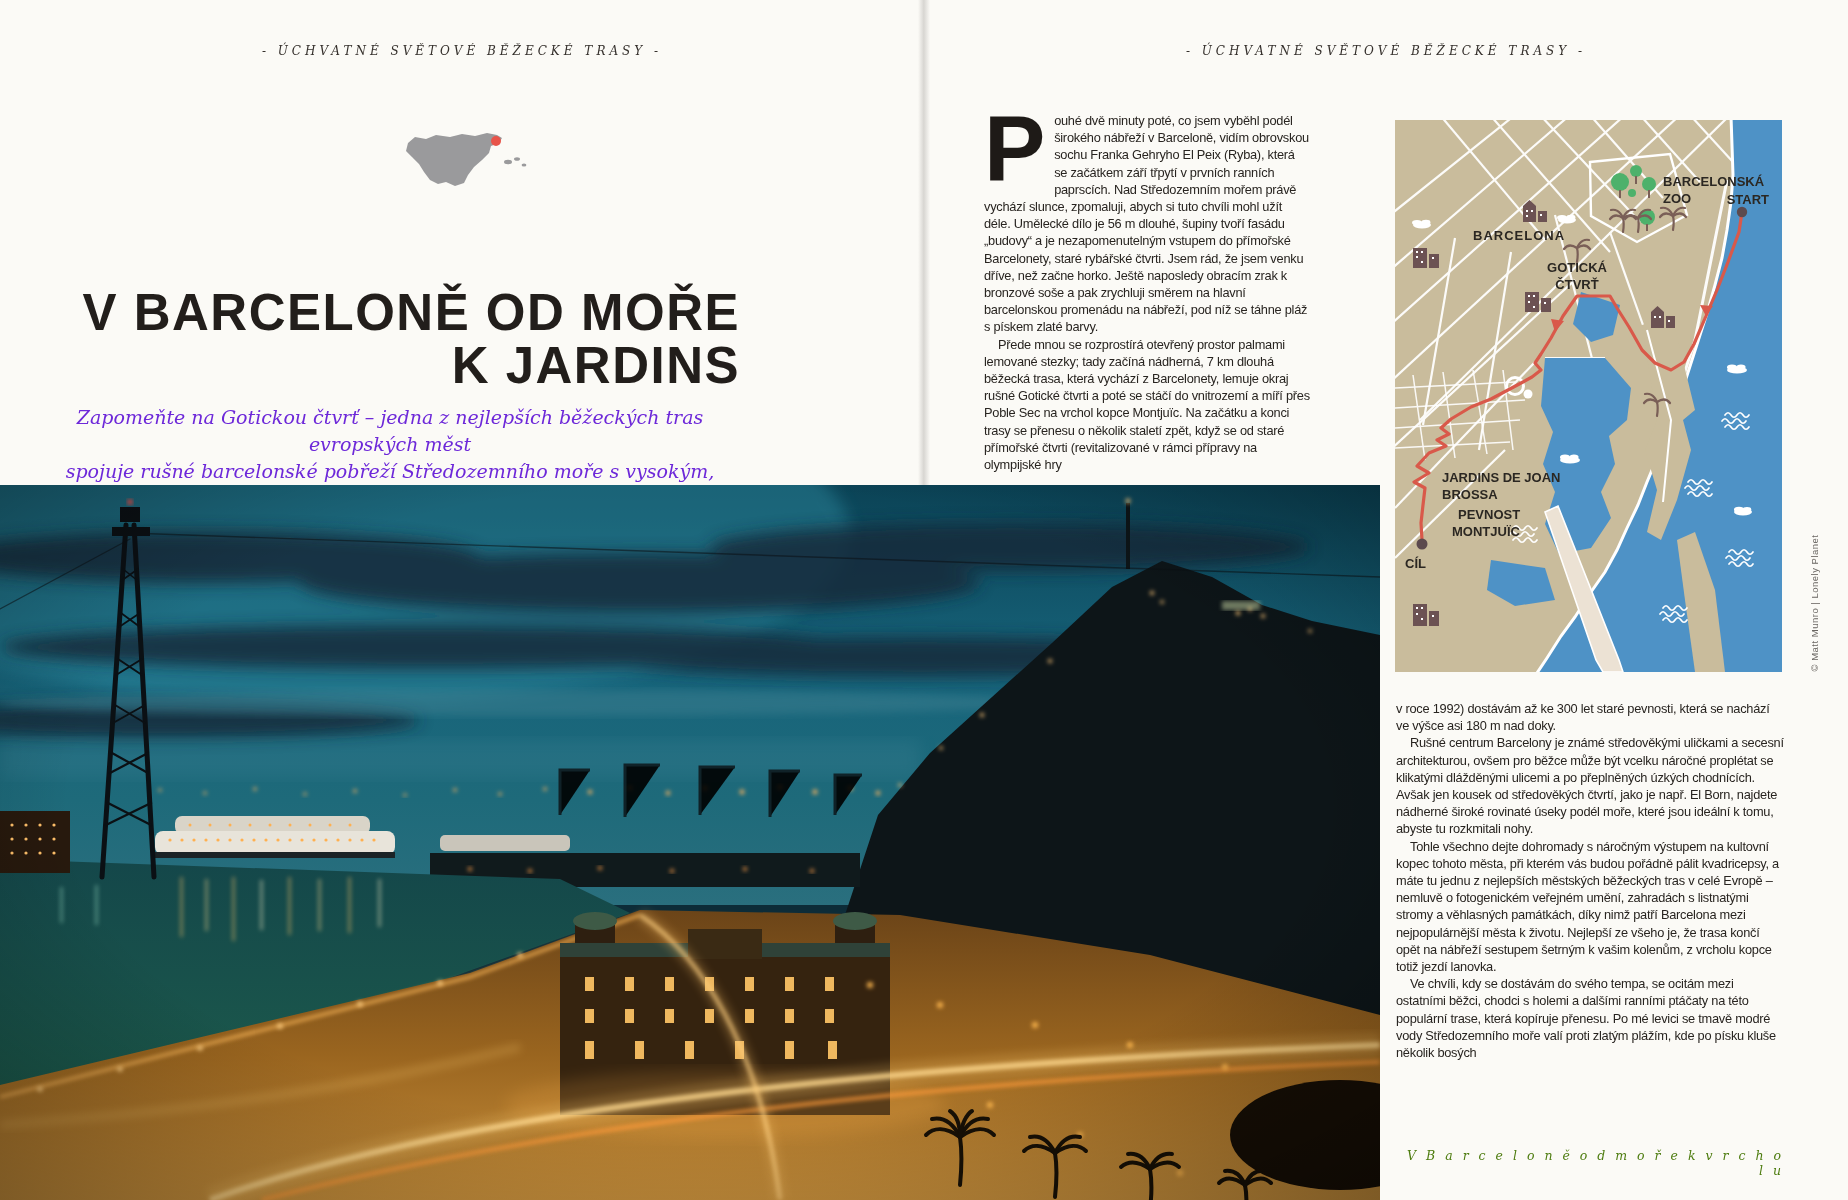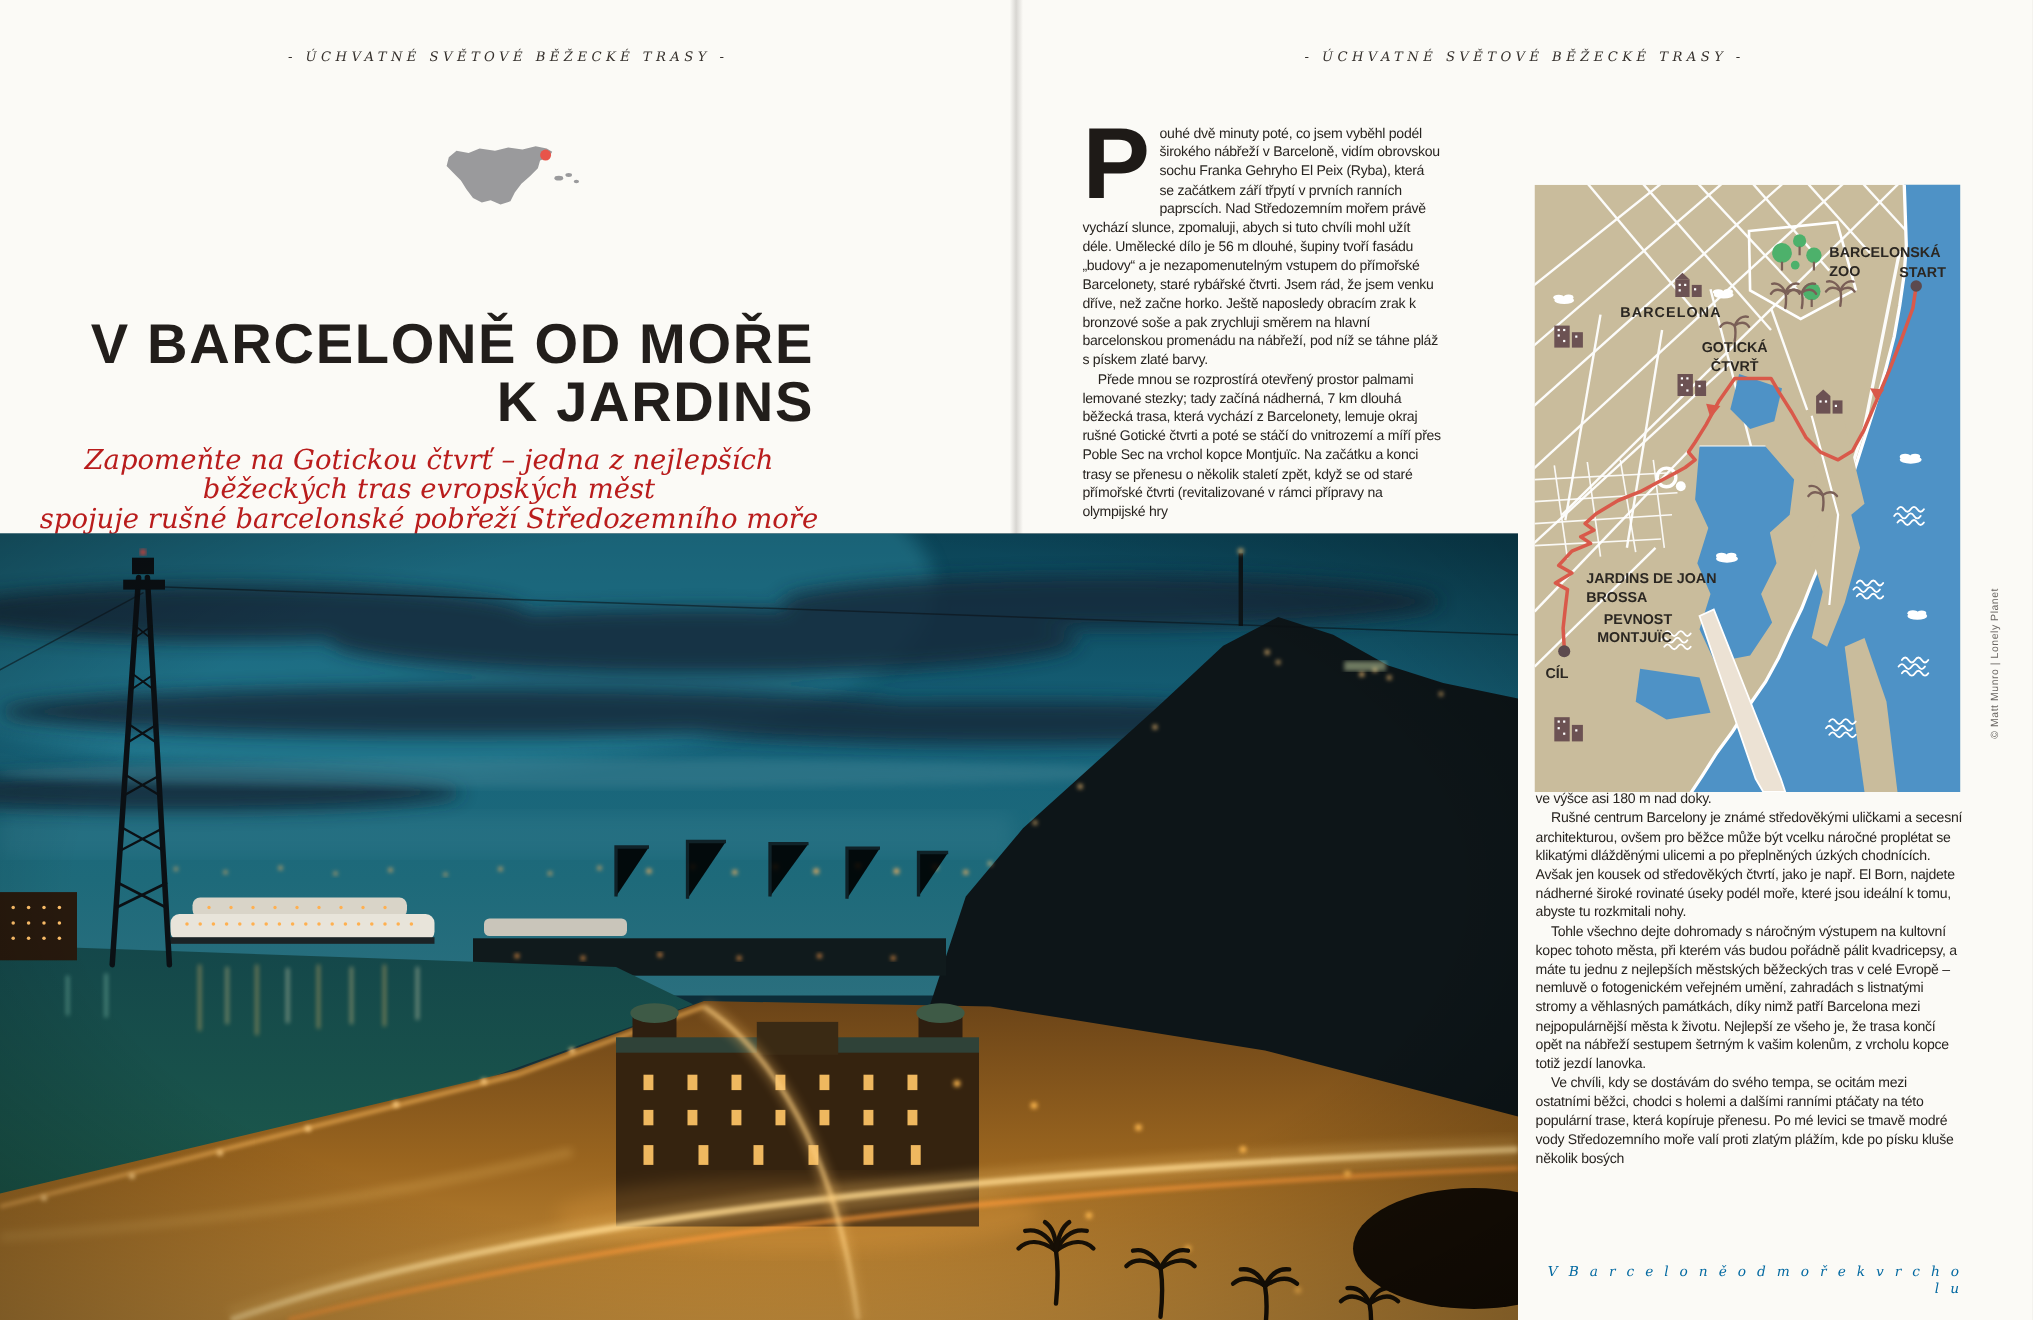--- a/index.html
+++ b/index.html
@@ -7,34 +7,34 @@
           font-family:"Liberation Sans",sans-serif;color:#2a2623;text-decoration:underline;}
   .gutter{position:absolute;left:918px;top:0;width:12px;height:486px;
           background:linear-gradient(90deg,rgba(0,0,0,0) 0%,rgba(90,85,80,.22) 48%,rgba(0,0,0,0) 100%);}
   .running-head{position:absolute;top:44px;width:924px;text-align:center;
           font-family:"DejaVu Serif",serif;font-style:italic;font-size:12px;letter-spacing:4px;color:#35302c;}
   .rh-left{left:0;} .rh-right{left:924px;}
   .spain-icon{position:absolute;left:398px;top:122px;width:134px;height:80px;}
   .title{position:absolute;left:40px;top:286px;width:700px;text-align:right;
          font-weight:bold;font-size:51px;line-height:53px;letter-spacing:1.5px;color:#221e1b;}
   .subtitle{position:absolute;left:30px;top:404px;width:720px;text-align:center;
-         font-family:"DejaVu Serif",serif;font-style:italic;font-size:25px;line-height:27px;color:#b91c1c;}
+         font-family:"DejaVu Serif",serif;font-style:italic;font-size:19px;line-height:27px;color:#6d28d9;}
   .photo{position:absolute;left:0;top:485px;width:1380px;height:715px;background:#0d2c38;}
   .col{position:absolute;font-size:12.8px;line-height:17.2px;letter-spacing:-0.25px;color:#282420;}
   .col p{margin:0;}
   .col p.ind{text-indent:14px;}
   .col1{left:984px;top:112px;width:326px;height:372px;overflow:hidden;}
   .col2{left:1396px;top:700px;width:388px;height:446px;overflow:hidden;}
   .dropcap{float:left;font-size:92px;line-height:68px;font-weight:bold;color:#1e1a17;
            margin:3px 9px 0 0;}
-  .map-wrap{position:absolute;left:1395px;top:120px;width:387px;height:552px;margin-top:48px;}
+  .map-wrap{position:absolute;left:1395px;top:120px;width:387px;height:552px;}
   .credit{position:absolute;left:1814px;top:603px;transform:translate(-50%,-50%) rotate(-90deg);
           white-space:nowrap;font-size:9.5px;letter-spacing:.5px;color:#6a6662;}
   .footer{position:absolute;left:1400px;top:1148px;width:384px;text-align:right;
-          font-family:"DejaVu Serif",serif;font-style:italic;font-size:12.5px;letter-spacing:3px;color:#0369a1;}
+          font-family:"DejaVu Serif",serif;font-style:italic;font-size:12.5px;letter-spacing:3px;color:#4d7c0f;}
   svg text.maplabel{font-family:"Liberation Sans",sans-serif;font-weight:bold;fill:#2b2722;font-size:13px;}
 </style>
 </head>
 <body>
 
 <div class="spread">
 
   <div class="gutter"></div>
 
   <div class="running-head rh-left">-  ÚCHVATNÉ SVĚTOVÉ BĚŽECKÉ TRASY  -</div>

